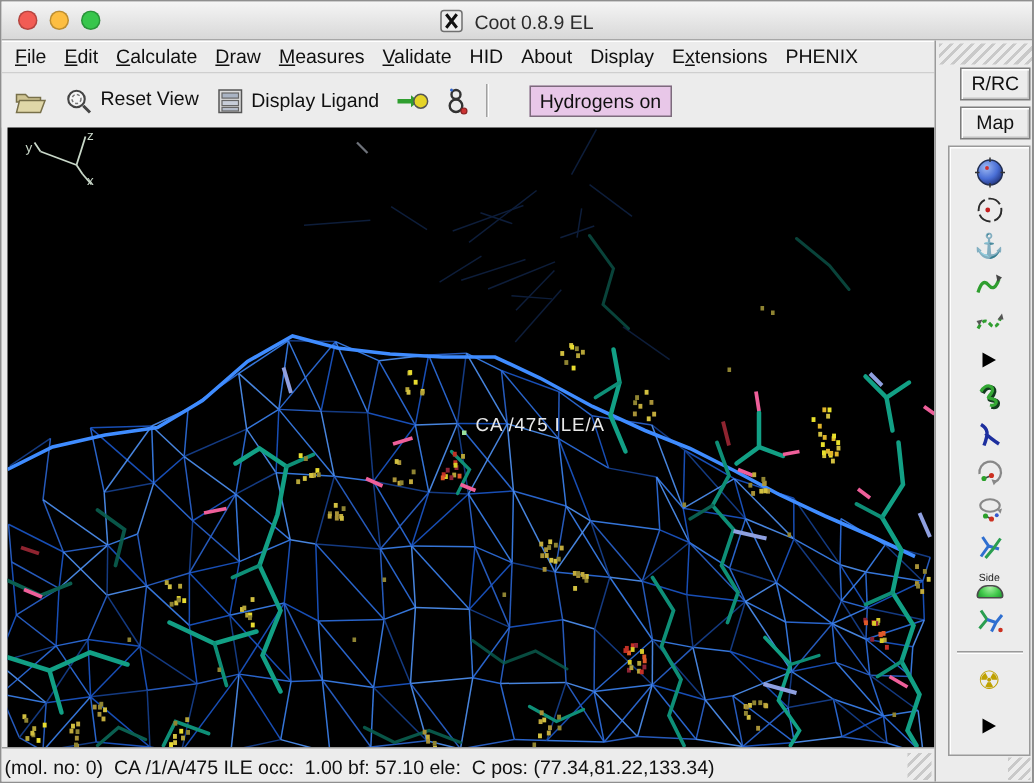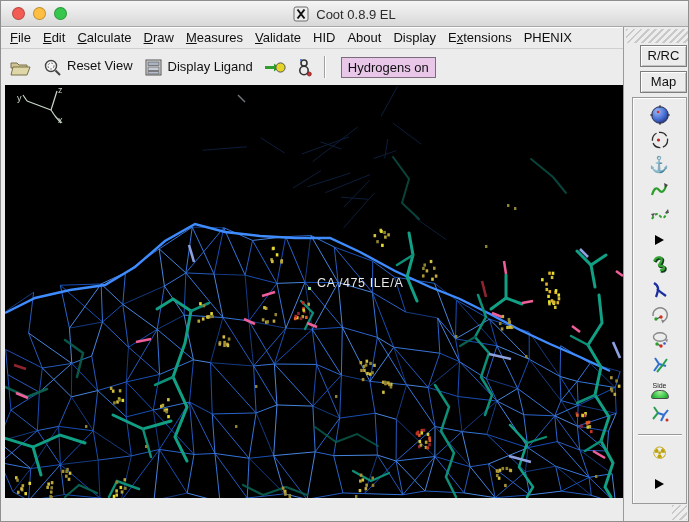--- a/index.html
+++ b/index.html
@@ -22,21 +22,21 @@
     display:flex;align-items:center;font-size:13px;color:#101010;padding-left:3px}
   .menu-item{padding:2px 6px;white-space:nowrap;cursor:default}
   .menu-item .u{text-decoration:underline}
 
   
   .toolbar{position:absolute;top:48px;left:0;width:622px;height:36px;background:#ececec;
     display:flex;align-items:center;gap:7px;padding:0 7px;font-size:13px;color:#101010}
   .tbtn{display:flex;align-items:flex-start;gap:5px;padding:2px 2px;cursor:default}
   .sep{width:1px;height:22px;background:#a0a0a0;box-shadow:1px 0 0 #fff;margin:0 3px}
   .pill{background:#e8c7e8;border:1px solid #7d6b7d;padding:2px 6px;white-space:nowrap}
-  .pills{display:flex;gap:2px;margin-left:6px}
+  .pills{display:flex;gap:2px;margin-left:18px}
 
   
   .canvas{position:absolute;left:4px;top:84px;width:618px;height:413px;background:#000}
   .canvas svg{display:block}
 
   
   .statusbar{position:absolute;left:0;top:497px;width:622px;height:25px;background:#ececec;
     border-top:1px solid #9a9a9a;display:flex;align-items:center;font-size:13px;color:#101010;
     padding:0 2px}
   .status-text{white-space:pre;overflow:hidden}
@@ -816,20 +816,24 @@
           <text x="12" y="16" fill="#c9d8c9" font-size="9px" font-family="Liberation Sans, sans-serif">y</text>
           <text x="53" y="8" fill="#c9d8c9" font-size="9px" font-family="Liberation Sans, sans-serif">z</text>
           <text x="53" y="38" fill="#c9d8c9" font-size="9px" font-family="Liberation Sans, sans-serif">x</text>
         </g>
         <g>
           <text x="312" y="202" fill="#e8e8e8" font-size="12.5px" letter-spacing="0.6" font-family="Liberation Sans, sans-serif">CA /475 ILE/A</text>
         </g>
       </svg>
   </div>
 
+  <div class="statusbar">
+    <span class="status-text">(mol. no: 0)  CA /1/A/475 ILE occ:  1.00 bf: 57.10 ele:  C pos: (77.34,81.22,133.34)</span>
+    <div class="status-grip hatch"></div>
+  </div>
 
   <div class="rpanel">
     <div class="grip-top hatch"></div>
     <div class="pbtn">R/RC</div>
     <div class="pbtn">Map</div>
 
     <div class="tray">
       <div class="ic">
         <svg width="22" height="22" viewBox="0 0 22 22">
           <defs>

